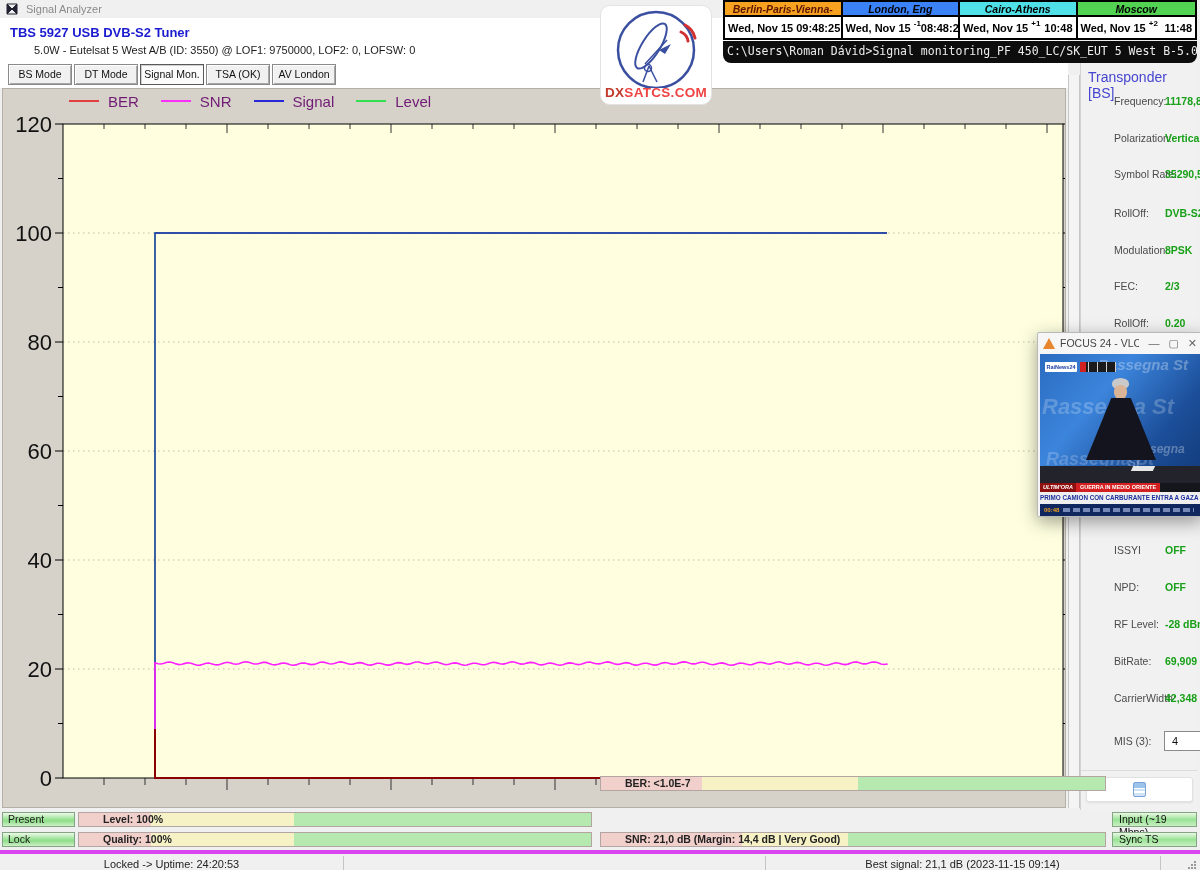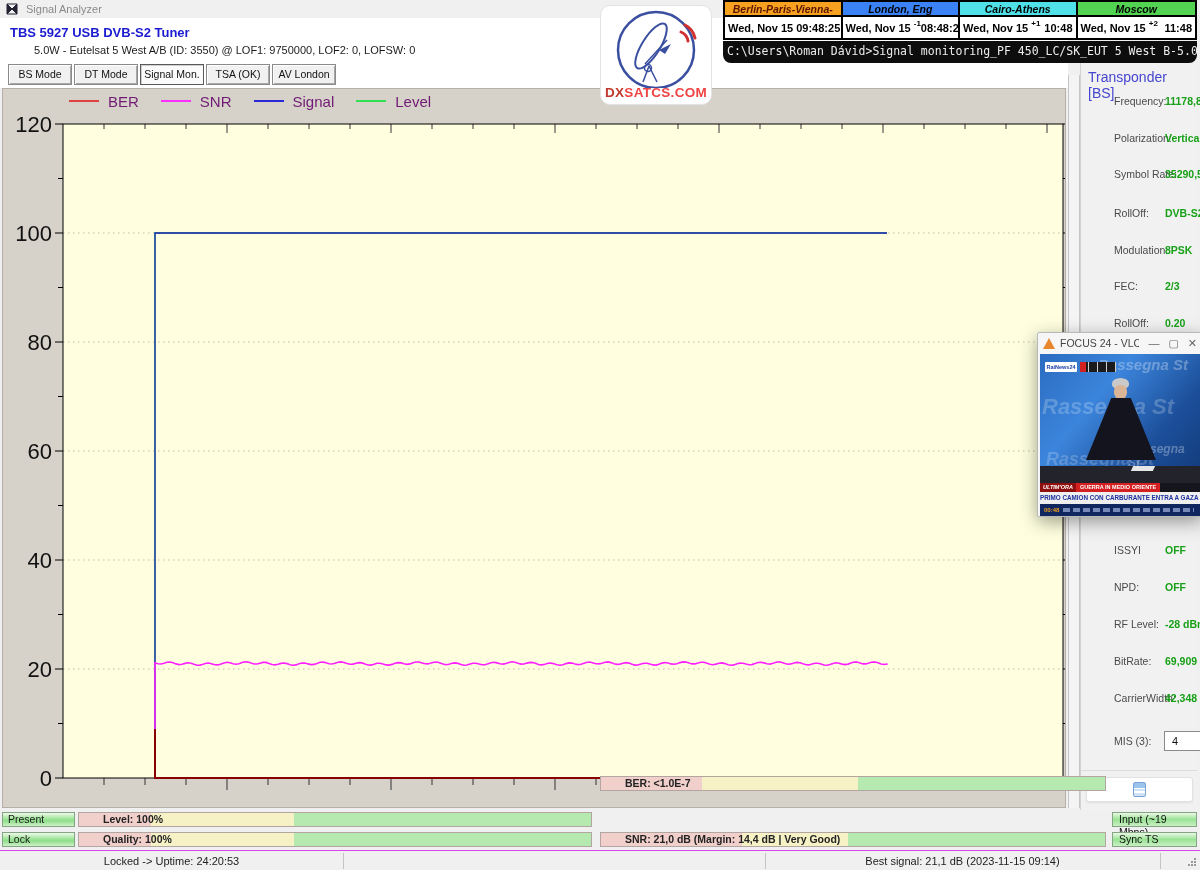--- a/index.html
+++ b/index.html
@@ -106,21 +106,21 @@
   .pill { position:absolute; height:15px; border:1px solid #84a584; font-size:10.5px; color:#1a1a1a; line-height:13px; padding-left:5px;
     background:linear-gradient(180deg,#eef9e9,#9fe59a 45%,#8fdd8a 60%,#cff0c8); }
   .bar { position:absolute; height:15px; border:1px solid #b3a6a2; font-size:10.5px; color:#222; line-height:13px; padding-left:24px; white-space:nowrap;font-weight:bold; }
   .bar-level, .bar-quality { background:linear-gradient(90deg,#f1cfcb 0 14%,#f6f2c6 14% 42%,#b5e9b0 42% 100%); }
   .bar-ber { background:linear-gradient(90deg,#f1cfcb 0 20%,#f6f2c6 20% 51%,#b5e9b0 51% 100%); }
   .bar-snr { background:linear-gradient(90deg,#f1cfcb 0 28%,#f6f2c6 28% 49%,#b5e9b0 49% 100%); }
   .gbtn { position:absolute; height:15px; border:1px solid #84a584; font-size:10.5px; color:#111; line-height:13px; padding-left:6px;
     background:linear-gradient(180deg,#eaf8e4,#9ae396 50%,#c8efc2); }
 
   
-  #statusbar { left:0; top:850px; width:1200px; height:20px; background:#f0f0f0; border-top:1px solid #d946ef; }
+  #statusbar { left:0; top:850px; width:1200px; height:20px; background:#f0f0f0; border-top:4px solid #d946ef; }
   .sb-sect { position:absolute; top:0; height:20px; font-size:11px; color:#222; display:flex; align-items:center; justify-content:center; }
   .sb-div { position:absolute; top:2px; width:1px; height:16px; background:#c4c4c4; }
   #grip { position:absolute; right:3px; top:6px; width:10px; height:10px;
     background:radial-gradient(circle at 8px 2px,#9a9a9a 1px,transparent 1.4px),
                radial-gradient(circle at 5px 5px,#9a9a9a 1px,transparent 1.4px),
                radial-gradient(circle at 8px 5px,#9a9a9a 1px,transparent 1.4px),
                radial-gradient(circle at 2px 8px,#9a9a9a 1px,transparent 1.4px),
                radial-gradient(circle at 5px 8px,#9a9a9a 1px,transparent 1.4px),
                radial-gradient(circle at 8px 8px,#9a9a9a 1px,transparent 1.4px); }
 </style>

